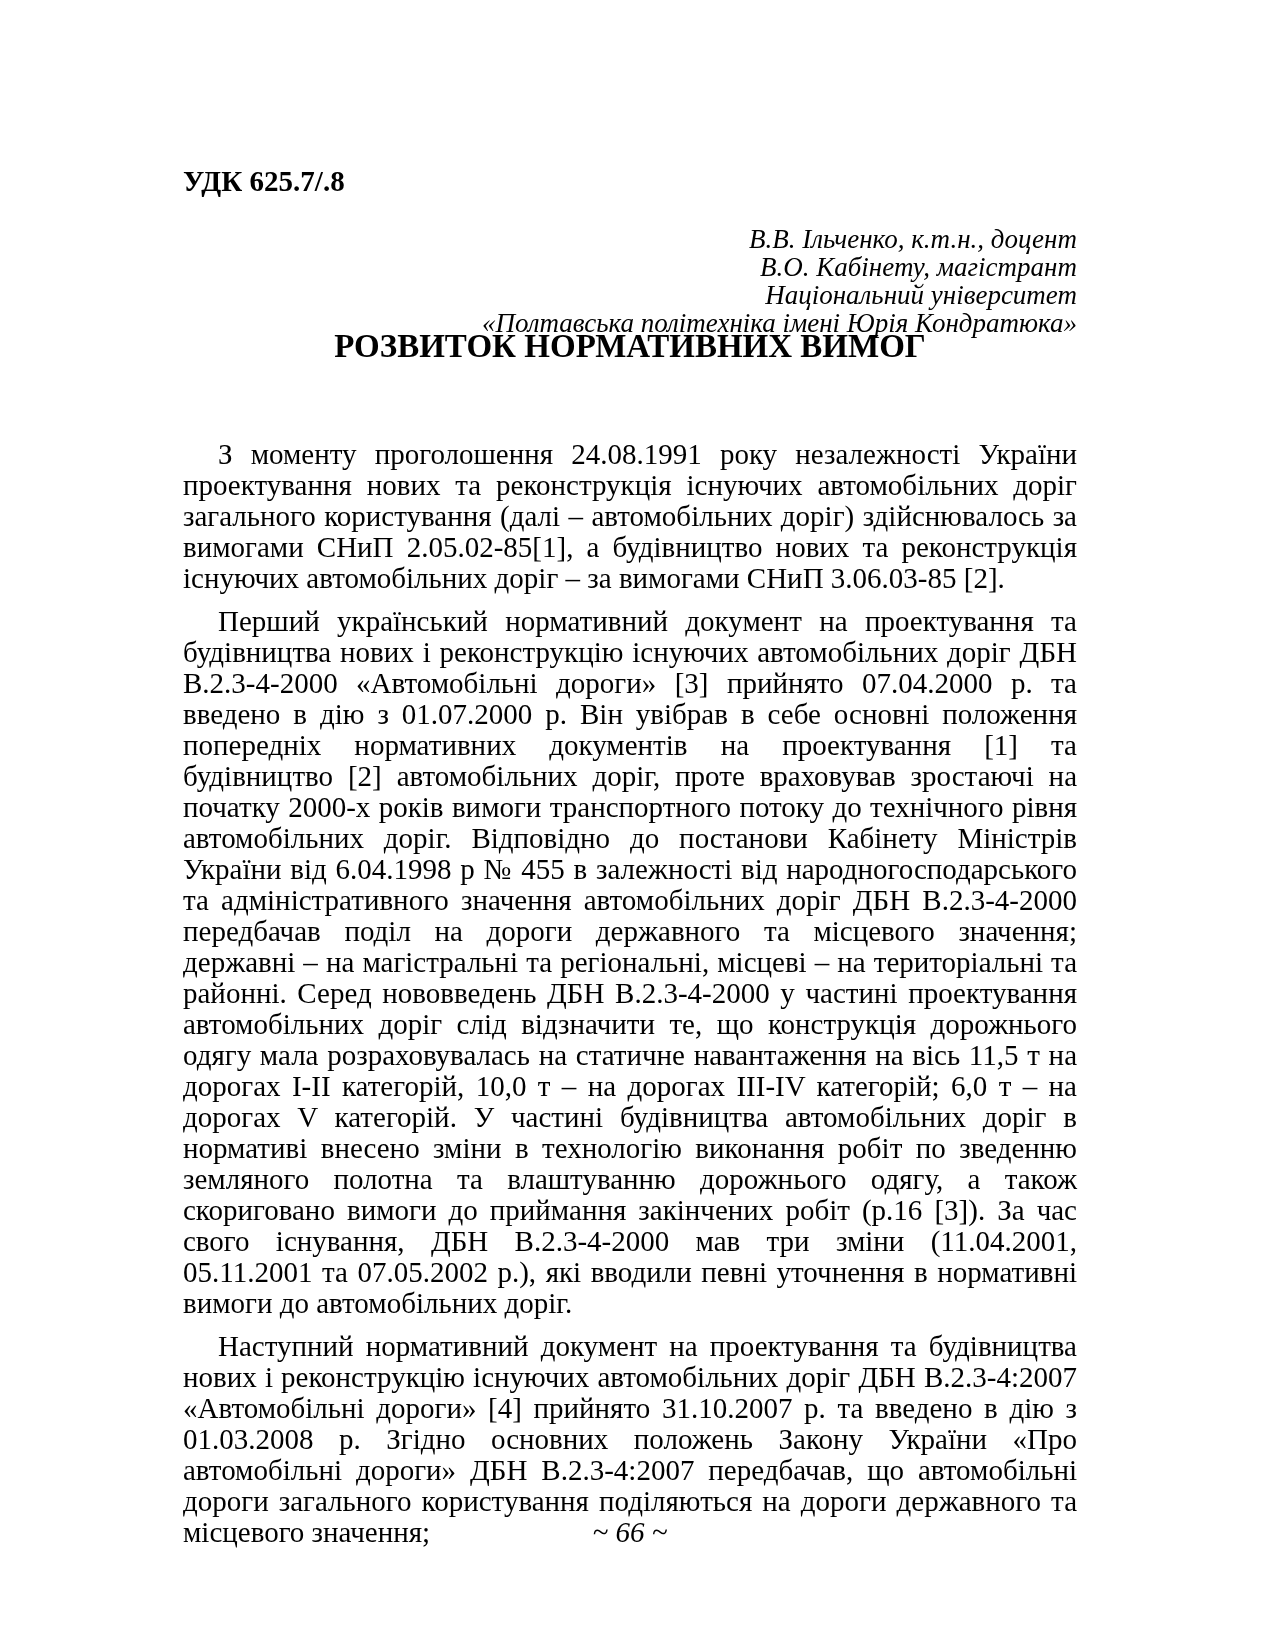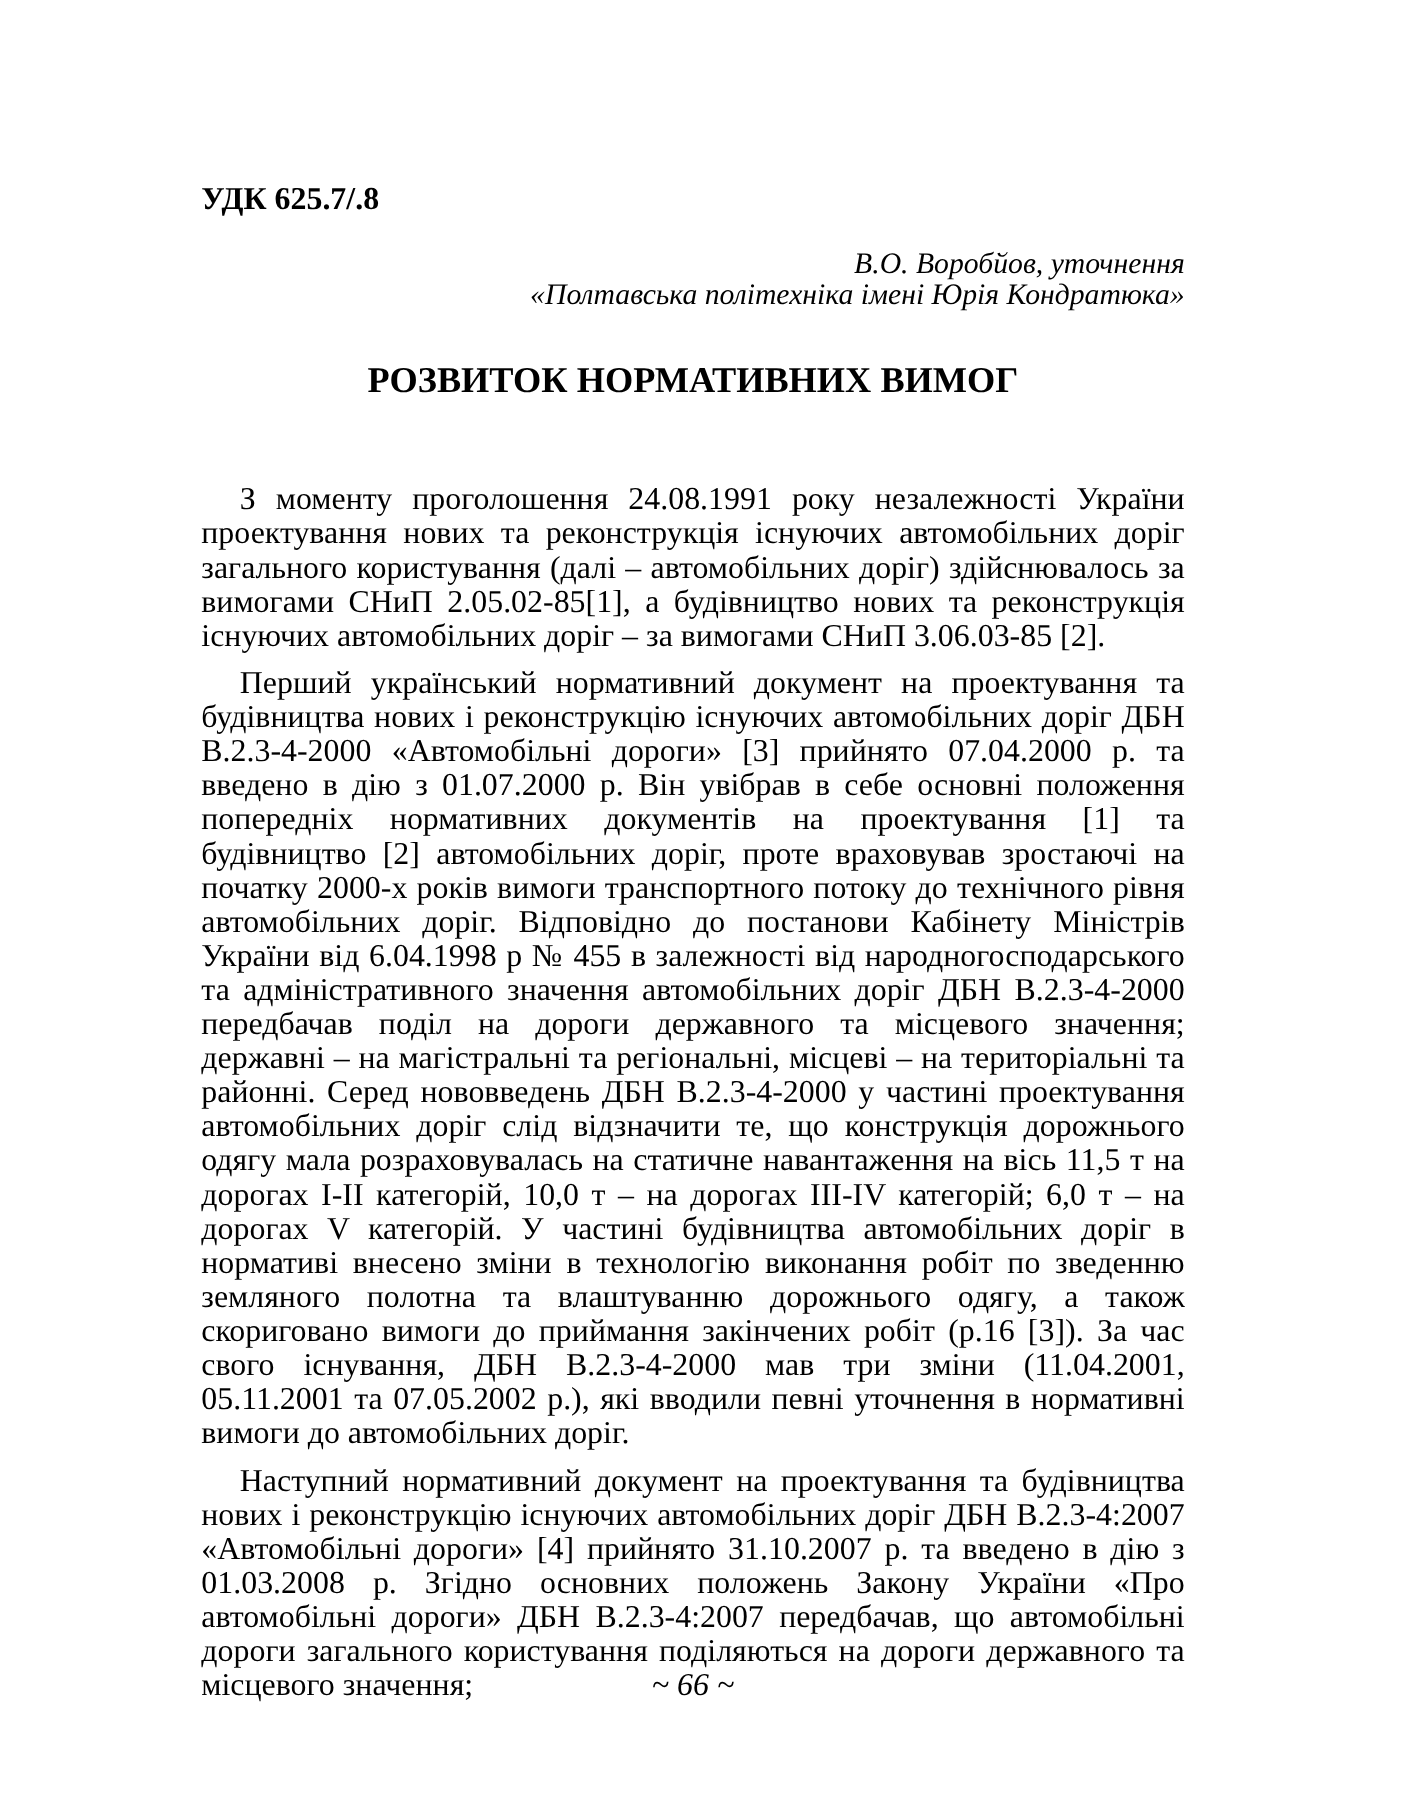--- a/index.html
+++ b/index.html
@@ -71,21 +71,23 @@
   }
 </style>
 </head>
 <body>
 
 <div class="page">
 
   <div class="udc">УДК 625.7/.8</div>
 
   <div class="byline">
-    <div>В.О. Воробйов, уточнення</div>
+    <div>В.В. Ільченко, к.т.н., доцент</div>
+    <div>В.О. Кабінету, магістрант</div>
+    <div>Національний університет</div>
     <div>«Полтавська політехніка імені Юрія Кондратюка»</div>
   </div>
 
   <h1 class="title">
     <div>РОЗВИТОК НОРМАТИВНИХ ВИМОГ</div>
   </h1>
 
   <div class="body-text">
     <p>З моменту проголошення 24.08.1991 року незалежності України проектування нових та реконструкція існуючих автомобільних доріг загального користування (далі – автомобільних доріг) здійснювалось за вимогами СНиП 2.05.02-85[1], а будівництво нових та реконструкція існуючих автомобільних доріг – за вимогами СНиП 3.06.03-85 [2].</p>
     <p>Перший український нормативний документ на проектування та будівництва нових і реконструкцію існуючих автомобільних доріг ДБН В.2.3-4-2000 «Автомобільні дороги» [3] прийнято 07.04.2000 р. та введено в дію з 01.07.2000 р. Він увібрав в себе основні положення попередніх нормативних документів на проектування [1] та будівництво [2] автомобільних доріг, проте враховував зростаючі на початку 2000-х років вимоги транспортного потоку до технічного рівня автомобільних доріг. Відповідно до постанови Кабінету Міністрів України від 6.04.1998 р № 455 в залежності від народногосподарського та адміністративного значення автомобільних доріг ДБН В.2.3-4-2000 передбачав поділ на дороги державного та місцевого значення; державні – на магістральні та регіональні, місцеві – на територіальні та районні. Серед нововведень ДБН В.2.3-4-2000 у частині проектування автомобільних доріг слід відзначити те, що конструкція дорожнього одягу мала розраховувалась на статичне навантаження на вісь 11,5 т на дорогах І-ІІ категорій, 10,0 т – на дорогах ІІІ-ІV категорій; 6,0 т – на дорогах V категорій. У частині будівництва автомобільних доріг в нормативі внесено зміни в технологію виконання робіт по зведенню земляного полотна та влаштуванню дорожнього одягу, а також скориговано вимоги до приймання закінчених робіт (р.16 [3]). За час свого існування, ДБН В.2.3-4-2000 мав три зміни (11.04.2001, 05.11.2001 та 07.05.2002 р.), які вводили певні уточнення в нормативні вимоги до автомобільних доріг.</p>

